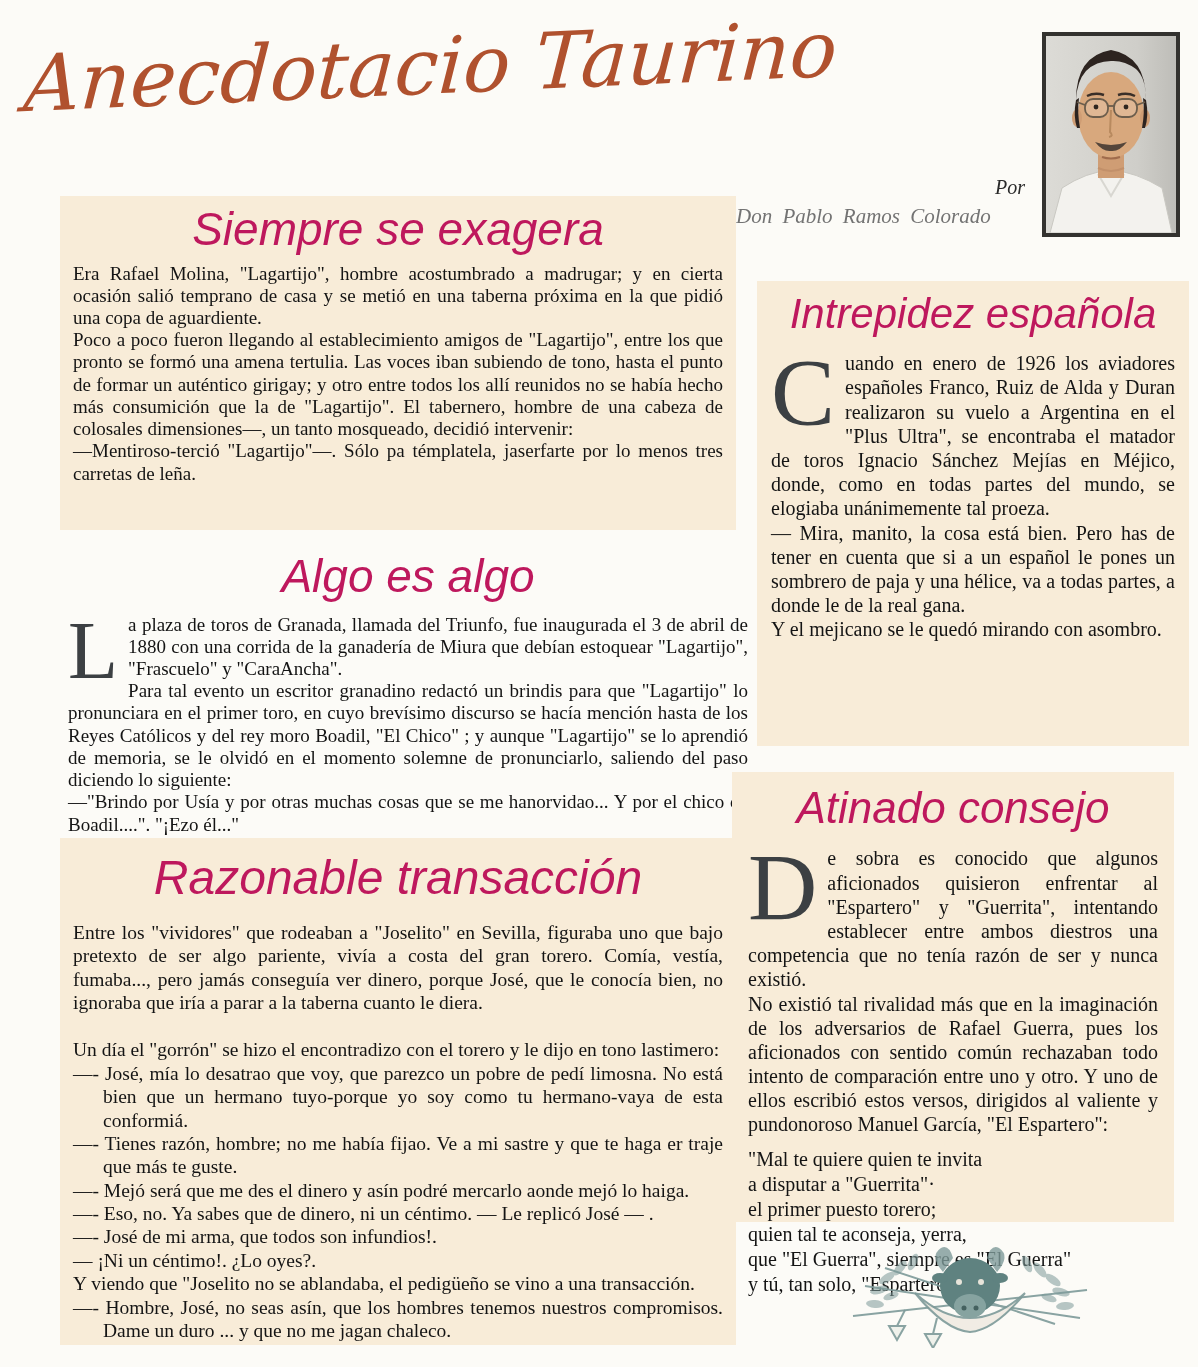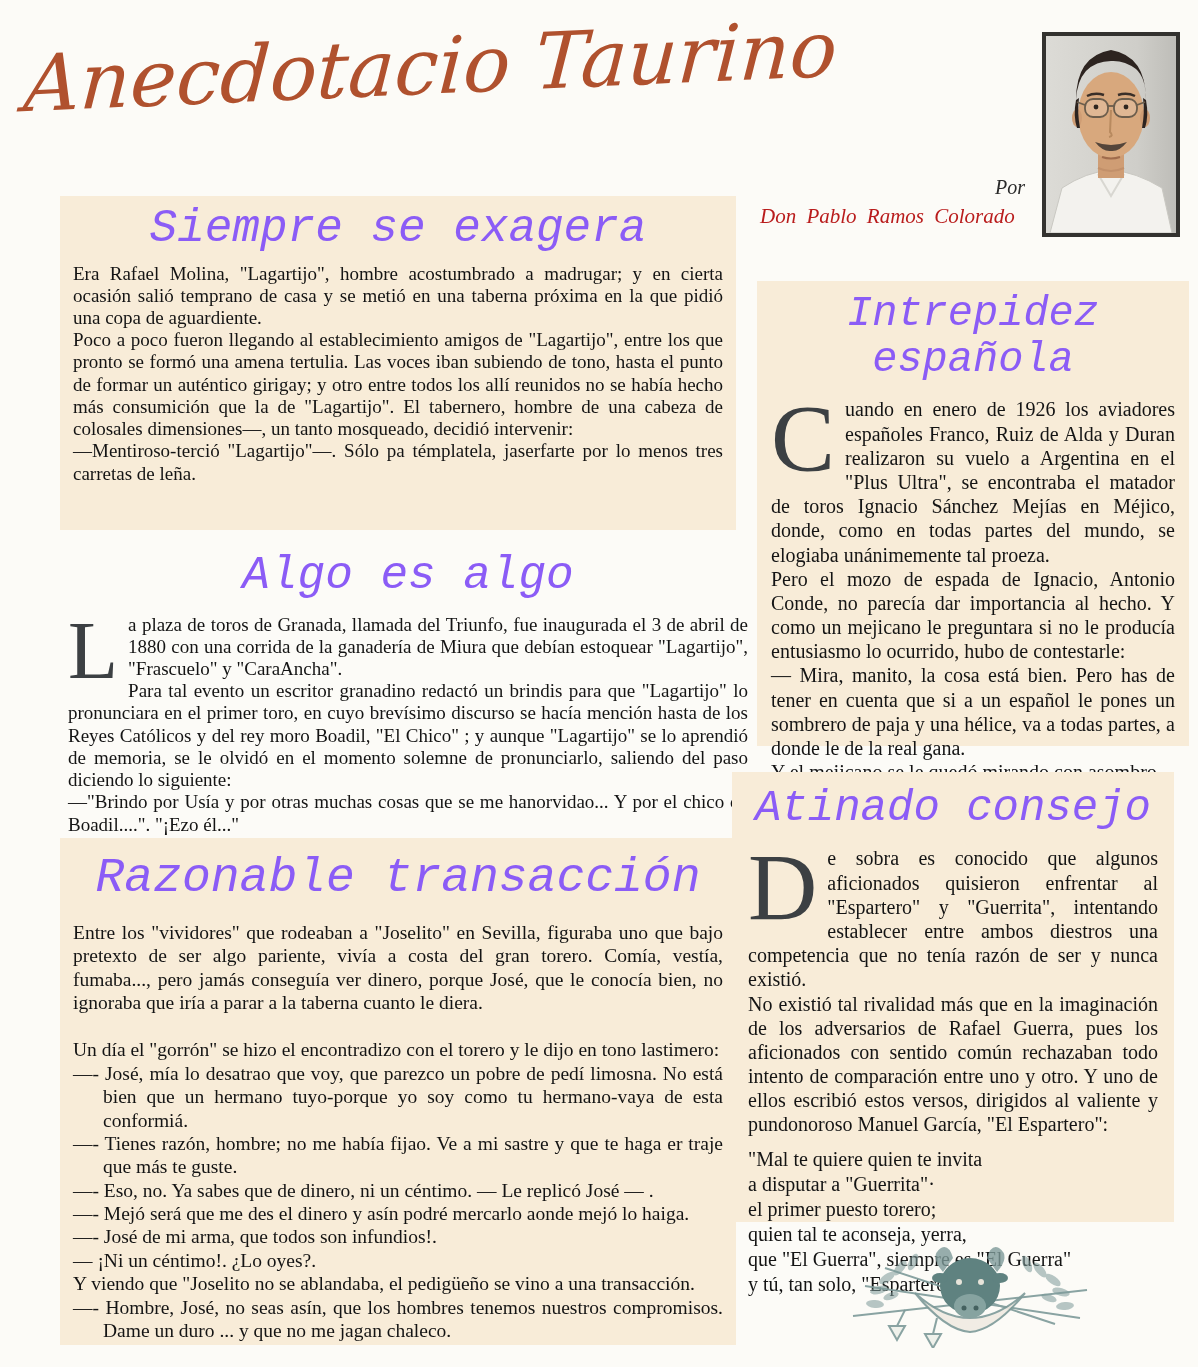--- a/index.html
+++ b/index.html
@@ -2,21 +2,21 @@
 <html><head>
 <meta charset="utf-8">
 <style>
   html,body { margin:0; padding:0; background:#ffffff; }
   .page {
     position:relative; width:1198px; height:1367px;
     background:#fcfbf7; overflow:hidden;
     font-family:"Liberation Serif", serif; color:#141414;
   }
   .panel { position:absolute; background:#f8ecd8; }
-  .script { font-family:Liberation Mono, monospace; font-style:italic; color:#8b5cf6; }
+  .script { font-family:Liberation Sans, sans-serif; font-style:italic; color:#be185d; }
   .main-title {
     position:absolute; left:28px; top:22px; width:740px; height:170px;
     font-family:"DejaVu Serif", serif; font-style:italic; color:#b0512e;
     font-size:78px; line-height:1.6; white-space:nowrap;
     transform:rotate(-2.5deg) skewX(-6deg); transform-origin:left top;
   }
   .sec-heading { text-align:center; font-size:46px; line-height:1.1; padding-top:8px; }
   .bodytext { font-size:19px; line-height:1.17; text-align:justify; }
   .bodytext p { margin:0; }
   .rc .bodytext { font-size:20px; line-height:1.21; }
@@ -29,21 +29,21 @@
   .poem { margin-top:10px; font-size:20px; line-height:1.25; }
   .poem div { margin:0; }
   .gap-top { margin-top:24px !important; }
   
   .portrait {
     position:absolute; left:1042px; top:32px; width:138px; height:205px;
     border:4px solid #33322f; background:#d4d3ce; box-sizing:border-box;
   }
   .portrait svg { display:block; width:100%; height:100%; }
   .byline-por { position:absolute; left:995px; top:176px; font-size:20px; font-style:italic; color:#2a2a2a; }
-  .byline-name { position:absolute; left:760px; top:204px; width:290px; font-size:21px; font-style:italic; color:#b91c1c; word-spacing:5px; }
+  .byline-name { position:absolute; left:736px; top:204px; width:290px; font-size:21px; font-style:italic; color:#737373; word-spacing:5px; }
   .vignette { position:absolute; left:845px; top:1238px; width:250px; height:110px; }
 </style>
 </head>
 <body>
 
 <div class="page">
 
   <div class="main-title">Anecdotacio Taurino</div>
 
   <div class="portrait">
@@ -112,34 +112,33 @@
     </div>
   </div>
 
   <div class="panel" style="left:60px; top:838px; width:676px; height:507px;">
     <div class="script sec-heading" style="font-size:48px; padding-top:14px;">Razonable transacción</div>
     <div class="bodytext" style="padding:16px 13px 0 13px; font-size:19.5px; line-height:1.2;">
       <p>Entre los "vividores" que rodeaban a "Joselito" en Sevilla, figuraba uno que bajo pretexto de ser algo pariente, vivía a costa del gran torero. Comía, vestía, fumaba..., pero jamás conseguía ver dinero, porque José, que le conocía bien, no ignoraba que iría a parar a la taberna cuanto le diera.</p>
       <p class="gap-top">Un día el "gorrón" se hizo el encontradizo con el torero y le dijo en tono lastimero:</p>
       <p class="dialogue">—-  José, mía lo desatrao que voy, que parezco un pobre de pedí limosna. No está bien que un hermano tuyo-porque yo soy como tu hermano-vaya de esta conformiá.</p>
       <p class="dialogue">—-  Tienes razón, hombre; no me había fijao. Ve a mi sastre y que te haga er traje que más te guste.</p>
+      <p class="dialogue">—-  Mejó será que me des el dinero y asín podré mercarlo aonde mejó lo haiga.</p>
       <p class="dialogue">—- Eso, no. Ya sabes que de dinero, ni un céntimo. — Le replicó José — .</p>
-      <p class="dialogue">—-  Mejó será que me des el dinero y asín podré mercarlo aonde mejó lo haiga.</p>
       <p class="dialogue">—-  José de mi arma, que todos son infundios!.</p>
       <p class="dialogue">—  ¡Ni un céntimo!. ¿Lo oyes?.</p>
       <p>Y viendo que "Joselito  no se ablandaba, el pedigüeño se vino a una transacción.</p>
       <p class="dialogue">—-  Hombre, José, no seas asín, que los hombres tenemos nuestros compromisos. Dame un duro ... y que no me jagan chaleco.</p>
     </div>
   </div>
 
   <div class="panel rc" style="left:757px; top:281px; width:432px; height:465px;">
     <div class="script sec-heading" style="font-size:42px; padding-top:10px;">Intrepidez española</div>
     <div class="bodytext" style="padding:14px 14px 0 14px;">
       <p><span class="dropcap big">C</span><span>uando en enero de 1926 los aviadores españoles Franco, Ruiz de Alda y Duran realizaron su vuelo a Argentina en el "Plus Ultra", se encontraba el matador de toros Ignacio Sánchez Mejías en Méjico, donde, como en todas partes del mundo, se elogiaba unánimemente tal proeza.</span></p>
-      <p>Pero el mozo de espada de Ignacio, Antonio Conde, no parecía dar importancia al hecho. Y como un mejicano le preguntara si no le producía entusiasmo lo ocurrido, hubo de contestarle:</p>
       <p>— Mira, manito,   la cosa está bien. Pero has de tener en cuenta que si a un español le pones un sombrero de paja y una hélice, va a todas partes, a donde le de la real gana.</p>
       <p>Y el mejicano se le quedó mirando con asombro.</p>
     </div>
   </div>
 
   <div class="panel rc" style="left:732px; top:772px; width:442px; height:450px;">
     <div class="script sec-heading" style="font-size:44px; padding-top:12px;">Atinado consejo</div>
     <div class="bodytext" style="padding:14px 16px 0 16px;">
       <p><span class="dropcap big">D</span><span>e sobra es conocido que algunos aficionados quisieron enfrentar al "Espartero" y "Guerrita",  intentando establecer entre ambos diestros una competencia que no tenía razón de ser y nunca existió.</span></p>
       <p>No existió tal rivalidad más que en la imaginación de los adversarios de Rafael Guerra, pues los aficionados con sentido común rechazaban todo intento de comparación entre uno y otro. Y uno de ellos escribió estos versos, dirigidos al valiente y pundonoroso Manuel García, "El Espartero":</p>

